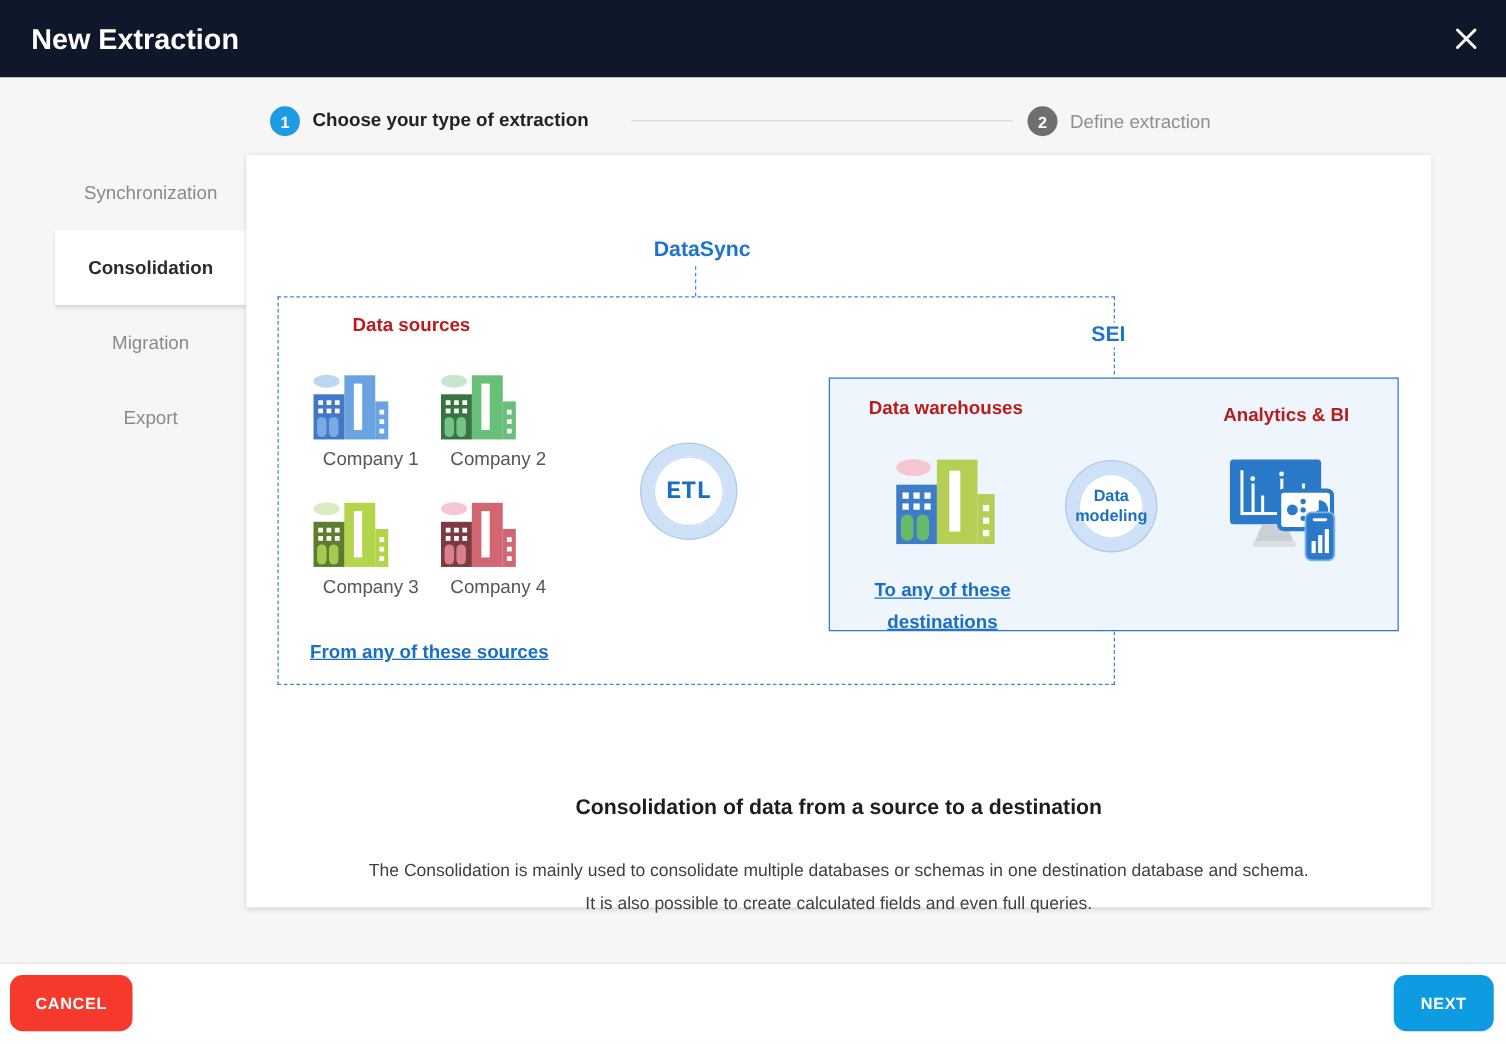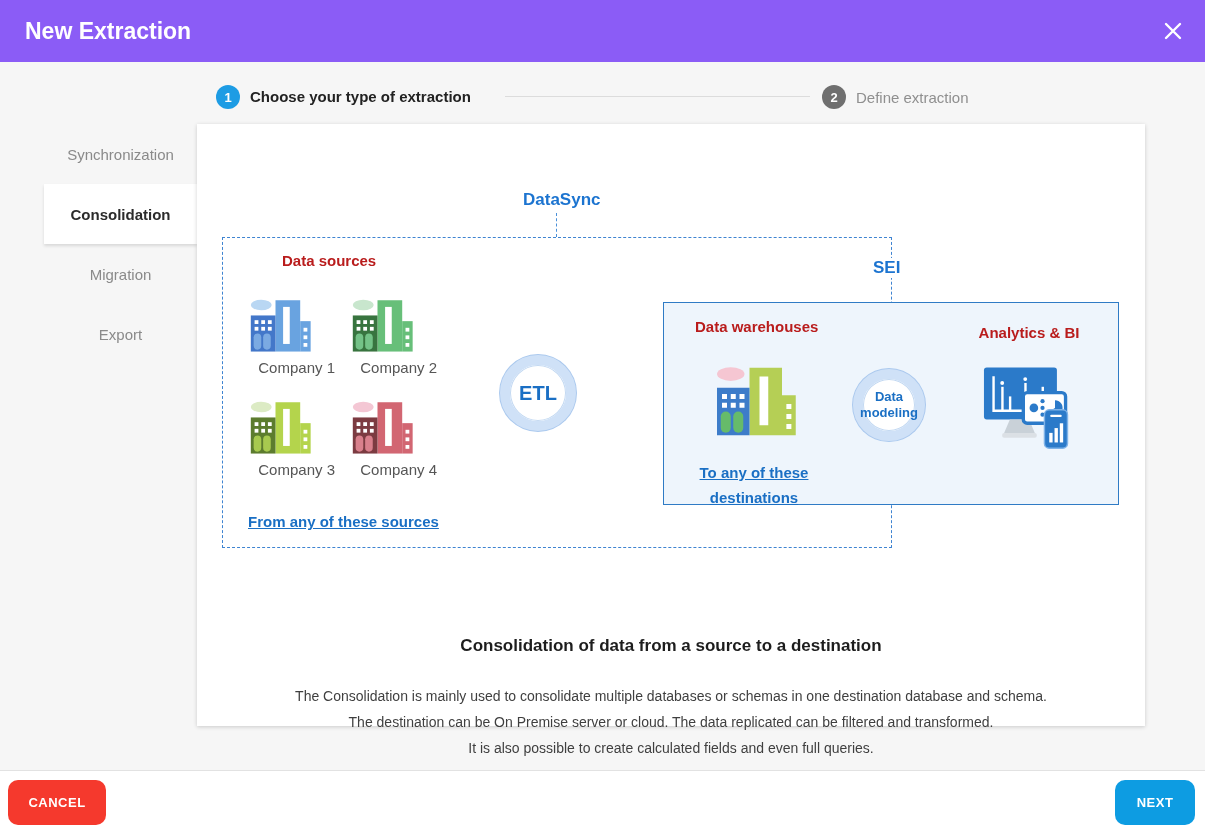--- a/index.html
+++ b/index.html
@@ -2,21 +2,21 @@
 <html><head>
 <meta charset="utf-8">
 <style>
   * { margin:0; padding:0; box-sizing:border-box; }
   html,body { width:1205px; height:835px; }
   body { font-family:"Liberation Sans", sans-serif; background:#f6f6f6; position:relative; overflow:hidden; }
 
   .app { position:absolute; inset:0; }
 
   
-  .header { position:absolute; left:0; top:0; width:1205px; height:62px; background:#8b5cf6; }
+  .header { position:absolute; left:0; top:0; width:1205px; height:62px; background:#0f172a; }
   .header-title { position:absolute; left:25px; top:0; line-height:62px; color:#fff; font-size:23px; font-weight:700; }
   .close-btn { position:absolute; right:18px; top:17px; width:28px; height:28px; cursor:pointer; display:flex; align-items:center; justify-content:center; }
 
   
   .stepbar { position:absolute; left:0; top:62px; width:1205px; height:62px; background:#f6f6f6; }
   .step-circle { position:absolute; width:24px; height:24px; border-radius:50%; color:#fff; font-size:13px; font-weight:700; display:flex; align-items:center; justify-content:center; }
   .step1-circle { left:216px; top:23px; background:#1d9ce4; }
   .step2-circle { left:822px; top:23px; background:#6f6f6f; }
   .step1-label { position:absolute; left:250px; top:26px; font-size:15px; font-weight:700; color:#222; }
   .step2-label { position:absolute; left:856px; top:27px; font-size:15px; color:#8f8f8f; }
@@ -46,21 +46,21 @@
 
   .company { position:absolute; width:100px; text-align:right; z-index:2; }
   .company svg { width:76px; height:56px; display:block; margin:0 auto; }
   .company-label { font-size:15px; color:#565656; margin-top:7px; }
   .company1 { left:38px; top:172px; }
   .company2 { left:140px; top:172px; }
   .company3 { left:38px; top:274px; }
   .company4 { left:140px; top:274px; }
 
   .ring-circle { position:absolute; border-radius:50%; background:#fff; border:10px solid #cfe1f7; box-shadow:0 0 0 1px #abc9ee, inset 0 0 0 1px #c3d9f2; display:flex; align-items:center; justify-content:center; text-align:center; color:#1a6fc4; font-weight:700; z-index:2; }
-  .etl-circle { left:303px; top:231px; width:76px; height:76px; font-size:20px; }
+  .etl-circle { left:316px; top:231px; width:76px; height:76px; font-size:20px;font-family:Liberation Mono, monospace; }
   .modeling-circle { left:656px; top:245px; width:72px; height:72px; font-size:13px; line-height:16px; z-index:4; }
 
   .link { color:#1a6fc4; text-decoration:underline; font-size:15px; font-weight:600; cursor:pointer; }
   .sources-link { position:absolute; left:51px; top:389px; z-index:2; }
   .dest-link-wrap { position:absolute; left:10px; top:157px; width:160px; text-align:center; line-height:25px; }
 
   .warehouse-icon { position:absolute; left:48px; top:50px; width:100px; height:92px; }
   .analytics-icon { position:absolute; left:786px; top:236px; width:96px; height:92px; z-index:4; }
 
   
@@ -260,21 +260,20 @@
       <rect x="69" y="74" width="3.5" height="10" fill="#fff"></rect>
       <rect x="74.5" y="69" width="3.5" height="15" fill="#fff"></rect>
       <rect x="80" y="64" width="3.5" height="20" fill="#fff"></rect>
     </svg>
 
   </div>
 
   <div class="desc">
     <div class="desc-title">Consolidation of data from a source to a destination</div>
     <div class="desc-line">The Consolidation is mainly used to consolidate multiple databases or schemas in one destination database and schema.</div>
-    <div class="desc-line">The destination can be On Premise server or cloud. The data replicated can be filtered and transformed.</div>
     <div class="desc-line">It is also possible to create calculated fields and even full queries.</div>
   </div>
 
   <div class="footer">
     <button class="btn btn-cancel">CANCEL</button>
     <button class="btn btn-next">NEXT</button>
   </div>
 
 </div>
 

